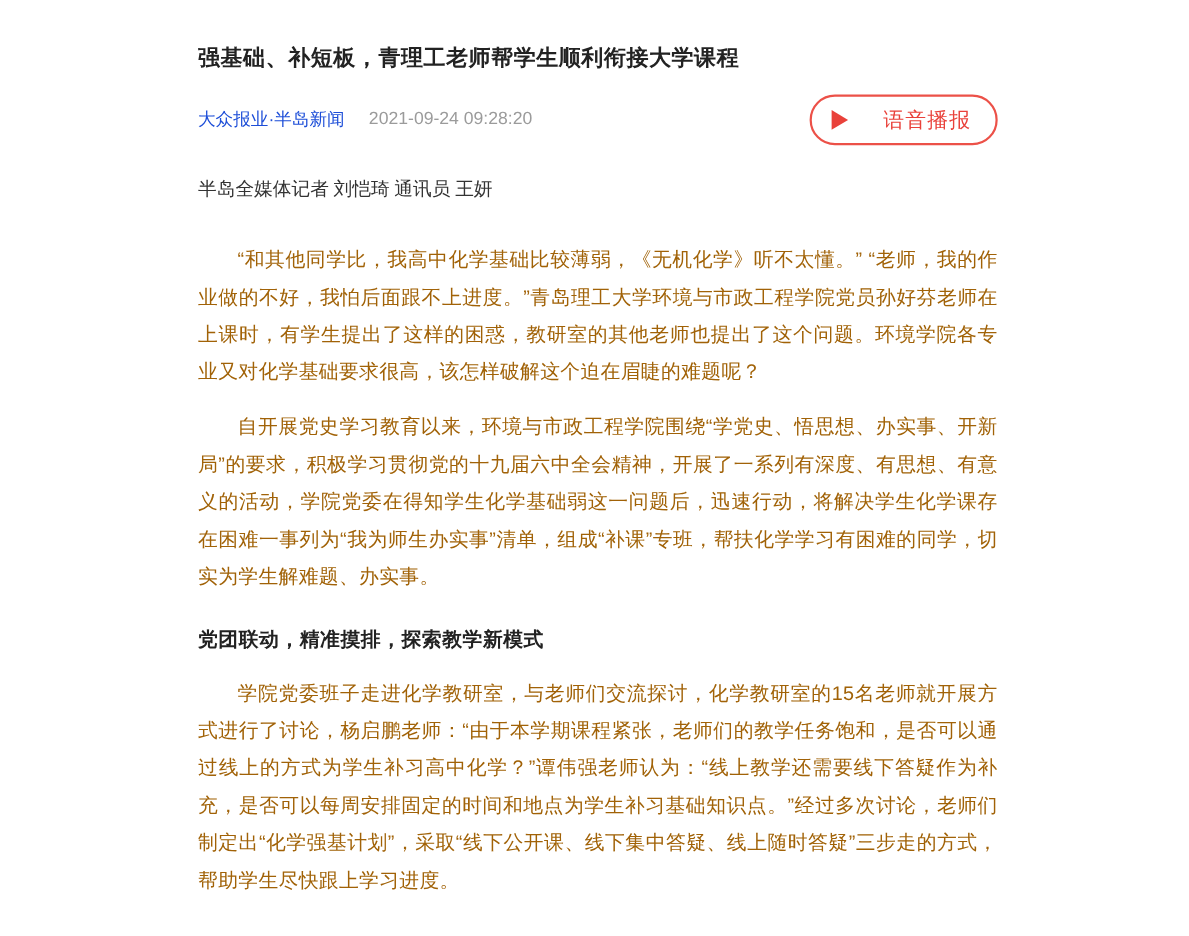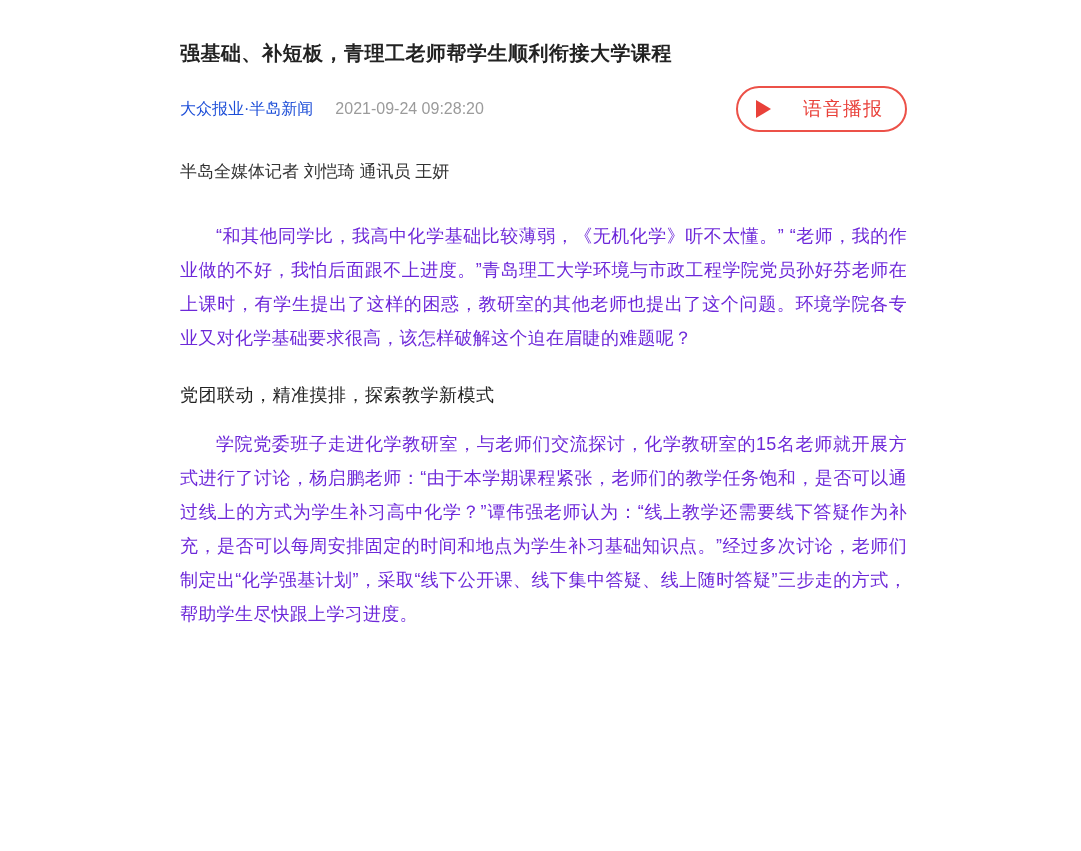--- a/index.html
+++ b/index.html
@@ -65,33 +65,34 @@
   }
   .tts-label {
     font-size: 19px;
     color: #e9413a;
     letter-spacing: 1px;
   }
   .byline {
     font-size: 17px;
     color: #333333;
     margin-bottom: 36px;
+    font-family: Liberation Serif, serif;
   }
   .body-p {
     font-size: 18px;
     line-height: 34px;
-    color: #6d28d9;
+    color: #a16207;
     text-align: justify;
     text-indent: 2em;
     letter-spacing: 0.3px;
     margin-bottom: 16px;
   }
   .subhead {
     font-size: 18px;
-    font-weight: 400;
+    font-weight: 700;
     color: #222222;
     letter-spacing: 0.5px;
     margin: 28px 0 20px 0;
   }
 </style>
 </head>
 <body>
 
 <div class="page">
   <div class="article">
@@ -104,20 +105,21 @@
       <button class="tts-button">
         <span class="play-icon"></span>
         <span class="tts-label">语音播报</span>
       </button>
     </div>
 
     <p class="byline">半岛全媒体记者 刘恺琦 通讯员 王妍</p>
 
     <p class="body-p">“和其他同学比，我高中化学基础比较薄弱，《无机化学》听不太懂。” “老师，我的作业做的不好，我怕后面跟不上进度。”青岛理工大学环境与市政工程学院党员孙好芬老师在上课时，有学生提出了这样的困惑，教研室的其他老师也提出了这个问题。环境学院各专业又对化学基础要求很高，该怎样破解这个迫在眉睫的难题呢？</p>
 
+    <p class="body-p">自开展党史学习教育以来，环境与市政工程学院围绕“学党史、悟思想、办实事、开新局”的要求，积极学习贯彻党的十九届六中全会精神，开展了一系列有深度、有思想、有意义的活动，学院党委在得知学生化学基础弱这一问题后，迅速行动，将解决学生化学课存在困难一事列为“我为师生办实事”清单，组成“补课”专班，帮扶化学学习有困难的同学，切实为学生解难题、办实事。</p>
 
     <h2 class="subhead">党团联动，精准摸排，探索教学新模式</h2>
 
 
     <p class="body-p">学院党委班子走进化学教研室，与老师们交流探讨，化学教研室的15名老师就开展方式进行了讨论，杨启鹏老师：“由于本学期课程紧张，老师们的教学任务饱和，是否可以通过线上的方式为学生补习高中化学？”谭伟强老师认为：“线上教学还需要线下答疑作为补充，是否可以每周安排固定的时间和地点为学生补习基础知识点。”经过多次讨论，老师们制定出“化学强基计划”，采取“线下公开课、线下集中答疑、线上随时答疑”三步走的方式，帮助学生尽快跟上学习进度。</p>
 
   </div>
 </div>
 
 </body></html>

